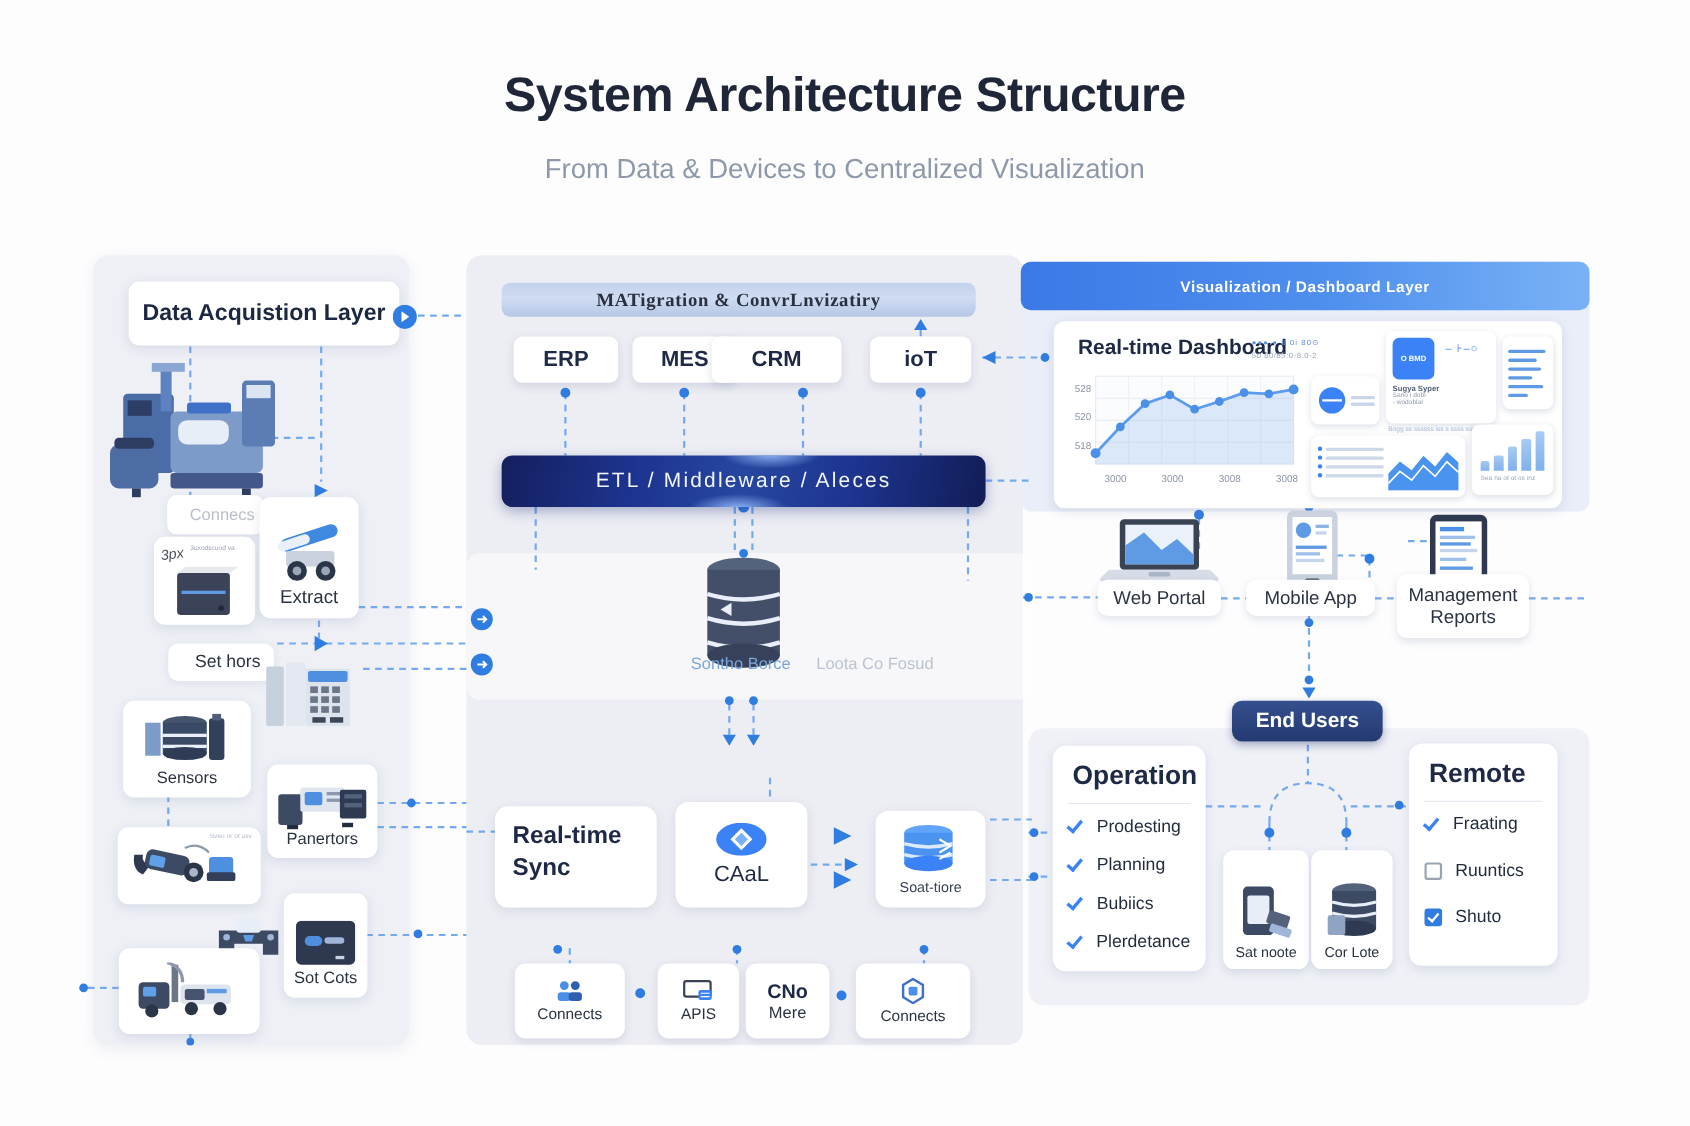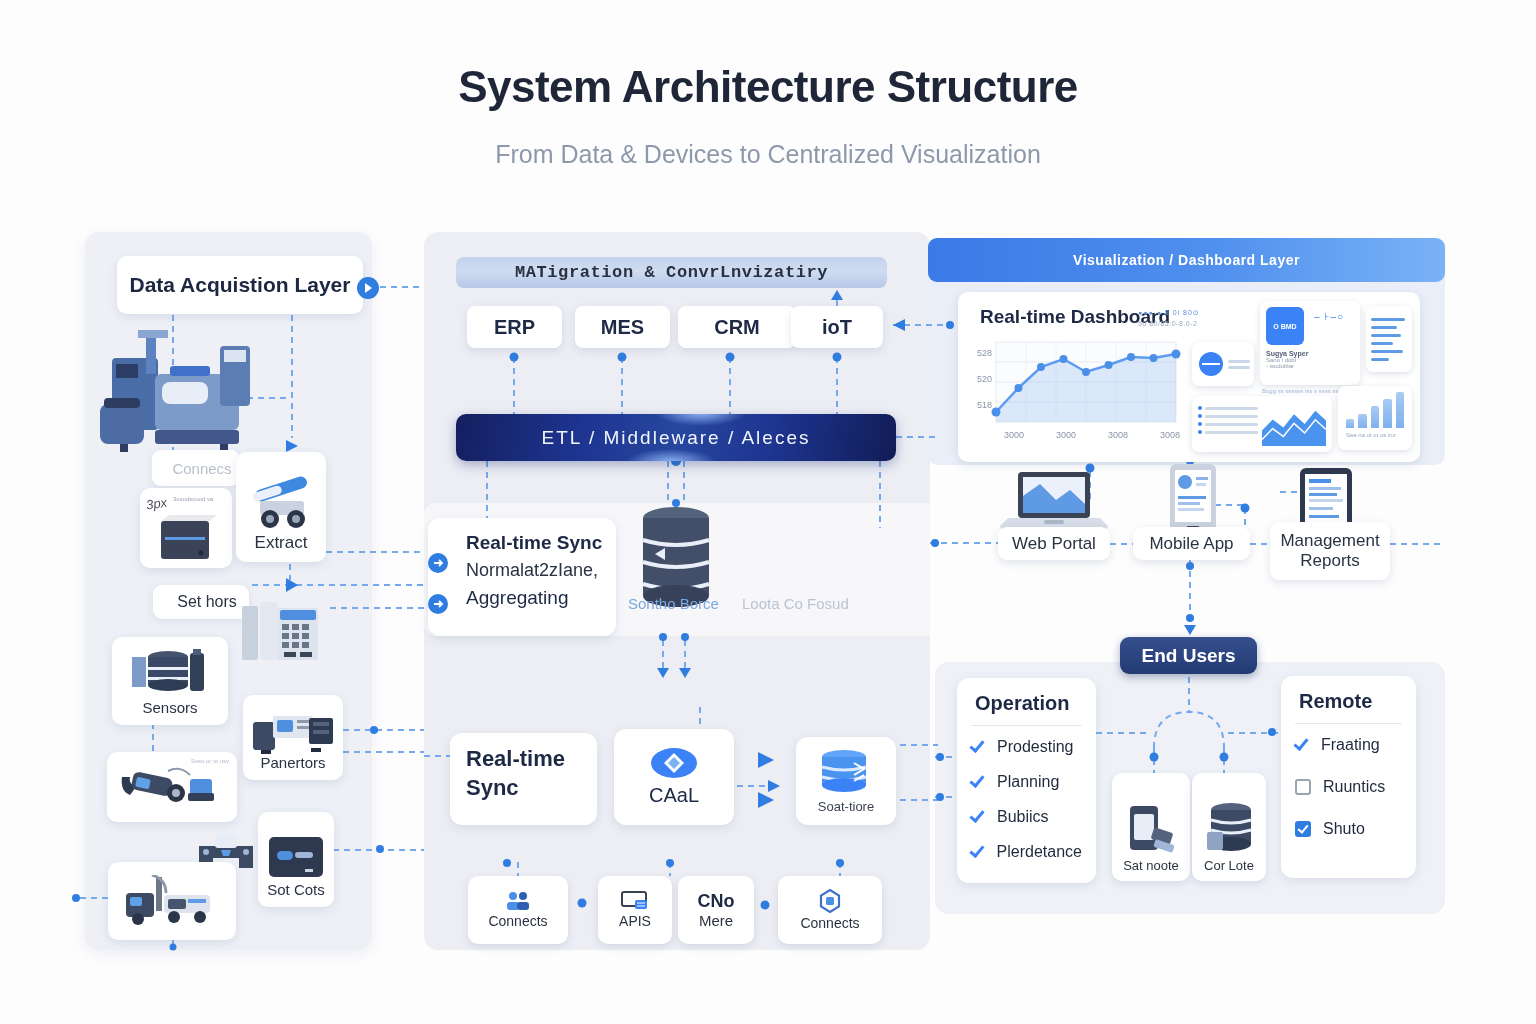--- a/index.html
+++ b/index.html
@@ -34,21 +34,21 @@
   .icon-card .lbl { font-size:15px; color:#2a3342; padding-bottom:9px; }
   .note-card { left:140px; top:488px; width:92px; height:80px; padding:5px 6px; align-items:flex-start; }
   .note-hand { font-size:13px; color:#4a4f5a; font-style:italic; transform:rotate(-8deg); }
   .note-small { font-size:6px; color:#9aa2b0; }
   .tiny-note { font-size:6px; color:#b3bac6; }
 
   
   .strip { position:absolute; border-radius:8px; z-index:3;
     background:linear-gradient(180deg,#c3d2ec 0%,#cfdcf2 45%,#b6c7e6 100%);
     display:flex; align-items:center; justify-content:center;
-    font-family:Liberation Mono, monospace; font-weight:bold; color:#2a3040; letter-spacing:0.6px; }
+    font-family:Liberation Serif, serif; font-weight:bold; color:#2a3040; letter-spacing:0.6px; }
   .strip-top { left:456px; top:257px; width:431px; height:31px; font-size:17px; }
   .strip-bottom { left:456px; top:677px; width:431px; height:30px; font-size:17px; }
 
   .sys-box { position:absolute; top:306px; height:42px; background:#fff; border-radius:8px;
     box-shadow:0 3px 8px rgba(110,125,160,.2); display:flex; align-items:center; justify-content:center;
     font-size:20px; font-weight:bold; color:#1d2945; z-index:3; }
 
   .etl-bar { position:absolute; left:456px; top:414px; width:440px; height:47px; border-radius:10px; z-index:3;
     background:linear-gradient(100deg,#141f5e 0%,#1d3490 28%,#27479f 50%,#1d3490 72%,#121d56 100%);
     display:flex; align-items:center; justify-content:center; color:#f2f5fc; font-size:19px; letter-spacing:2px;
@@ -122,21 +122,21 @@
 
   .dev-label { position:absolute; background:#fff; border-radius:9px; box-shadow:0 3px 8px rgba(110,125,160,.2);
     display:flex; align-items:center; justify-content:center; text-align:center;
     font-size:17px; color:#2a3342; z-index:3; }
 
   .end-users { position:absolute; left:1120px; top:637px; width:137px; height:37px; border-radius:9px; z-index:3;
     background:linear-gradient(180deg,#35508f,#233a72); color:#fff; font-size:19px; font-weight:bold;
     display:flex; align-items:center; justify-content:center; box-shadow:0 3px 8px rgba(40,60,110,.4); }
 
   .check-card { padding:14px 14px 0; border-radius:12px; }
-  .check-card .ttl { font-size:20px; font-weight:bold; color:#1d2945; padding-left:4px; }
+  .check-card .ttl { font-size:24px; font-weight:bold; color:#1d2945; padding-left:4px; }
   .check-card hr { border:none; border-top:1px solid #e3e7ef; margin:10px 0 12px; }
   .chk-row { display:flex; align-items:center; gap:12px; margin-bottom:17px; }
   .chk-row .lbl { font-size:16px; color:#1f2a3d; }
   .checkmark { width:8px; height:14px; border-right:3px solid #3b82f6; border-bottom:3px solid #3b82f6;
     transform:rotate(40deg); margin:0 4px 4px 2px; }
   .chk-box { width:16px; height:16px; border:2px solid #9aa3b2; border-radius:3px; }
   .chk-box-filled { width:16px; height:16px; background:#2f7de1; border-radius:3px; position:relative; }
   .chk-box-filled::after { content:""; position:absolute; left:5px; top:2px; width:4px; height:8px;
     border-right:2px solid #fff; border-bottom:2px solid #fff; transform:rotate(40deg); }
 
@@ -316,31 +316,26 @@
       <circle cx="16" cy="44" r="6" fill="#2b3548"></circle>
         <circle cx="52" cy="42" r="6" fill="#2b3548"></circle>
         <circle cx="78" cy="42" r="6" fill="#2b3548"></circle>
     </svg>
   </div>
 
   <div class="strip strip-top">MATigration &amp; ConvrLnvizatiry</div>
 
   <div class="sys-box" style="left:467px;width:95px">ERP</div>
   <div class="sys-box" style="left:575px;width:95px">MES</div>
-  <div class="sys-box" style="left:678px;width:118px">CRM</div>
+  <div class="sys-box" style="left:647px;width:118px">CRM</div>
   <div class="sys-box" style="left:791px;width:92px">ioT</div>
 
   <div class="etl-bar">ETL   /   Middleware   /   Aleces</div>
 
   <div class="sync-wrap"></div>
-  <div class="card sync-card">
-    <div class="l1">Real-time Sync</div>
-    <div class="l2">Normalat2zIane,</div>
-    <div class="l3">Aggregating</div>
-  </div>
   <div class="sync-dot" style="left:428px;top:553px">
     <svg class="icon" width="12" height="12">
         <path d="M2,6 H10 M7,3 L10,6 L7,9" stroke="#fff" stroke-width="1.8" fill="none"></path>
       </svg>
   </div>
   <div class="sync-dot" style="left:428px;top:594px">
     <svg class="icon" width="12" height="12">
         <path d="M2,6 H10 M7,3 L10,6 L7,9" stroke="#fff" stroke-width="1.8" fill="none"></path>
       </svg>
   </div>

